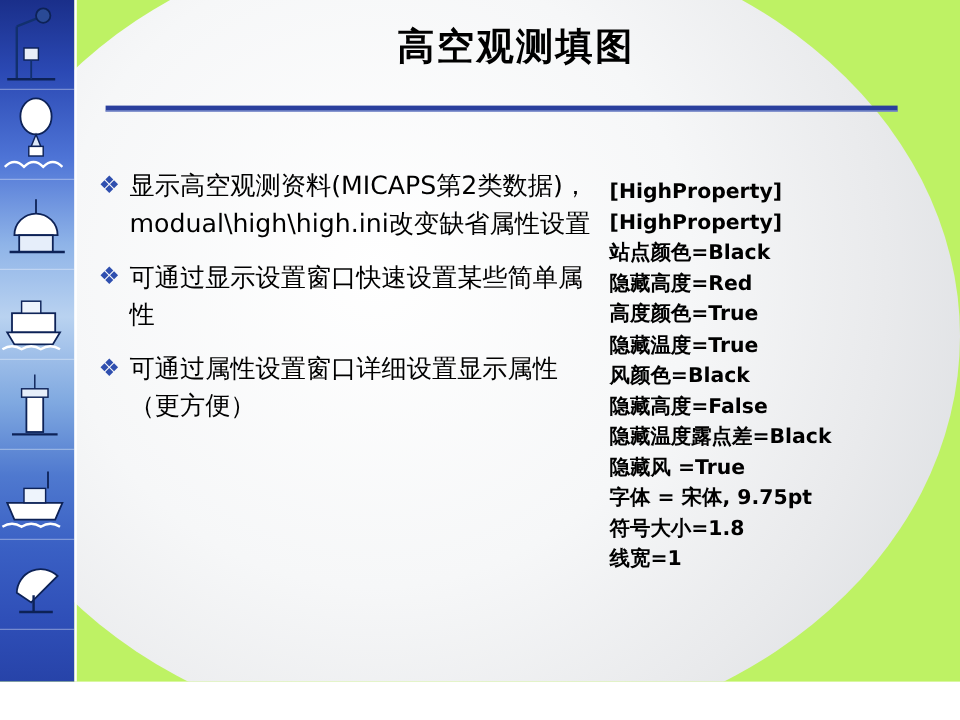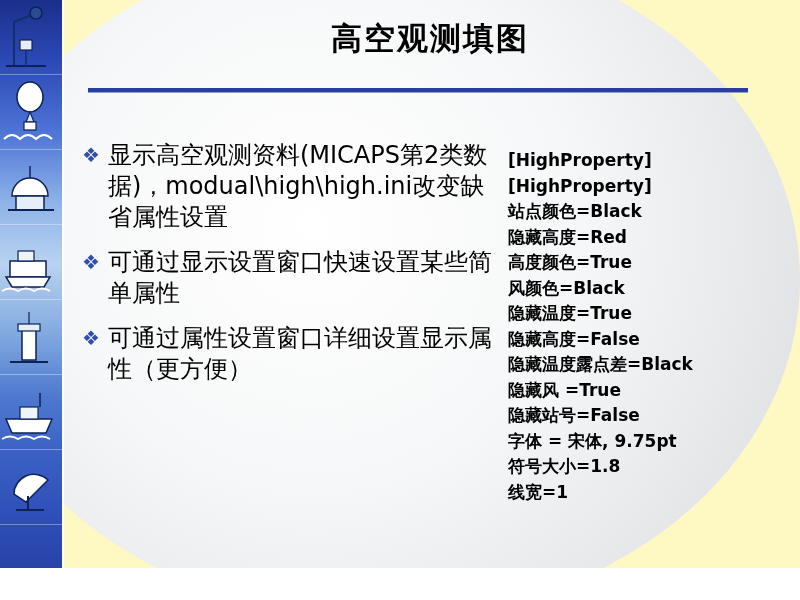--- a/index.html
+++ b/index.html
@@ -10,21 +10,21 @@
     width: 800px;
     height: 600px;
     overflow: hidden;
     font-family: "Liberation Serif", serif;
     background: #ffffff;
   }
   .slide {
     position: relative;
     width: 800px;
     height: 568px;
-    background: #fef9c3;
+    background: #bef264;
     overflow: hidden;
   }
   
   .sphere {
     position: absolute;
     left: -40px;
     top: -60px;
     width: 840px;
     height: 680px;
     border-radius: 50%;
@@ -87,21 +87,21 @@
   }
   .bullet .marker {
     flex: 0 0 auto;
     color: #2f4faf;
     font-size: 20px;
     line-height: 30px;
     margin-right: 8px;
   }
   .bullet .btext {
     font-family: "DejaVu Sans", "Liberation Sans", sans-serif;
-    font-size: 24px;
+    font-size: 21px;
     line-height: 31px;
     color: #000000;
   }
 
   .props {
     position: absolute;
     left: 508px;
     top: 148px;
     width: 280px;
     font-family: "DejaVu Sans", "Liberation Sans", sans-serif;
@@ -206,24 +206,23 @@
       <span class="btext">可通过属性设置窗口详细设置显示属性（更方便）</span>
     </div>
   </div>
 
   <div class="props">
     <div>[HighProperty]</div>
     <div>[HighProperty]</div>
     <div>站点颜色=Black</div>
     <div>隐藏高度=Red</div>
     <div>高度颜色=True</div>
+    <div>隐藏温度=True</div>
     <div>风颜色=Black</div>
-    <div>隐藏温度=True</div>
     <div>隐藏高度=False</div>
     <div>隐藏温度露点差=Black</div>
     <div>隐藏风 =True</div>
-    <div>隐藏站号=False</div>
     <div>字体 = 宋体, 9.75pt</div>
     <div>符号大小=1.8</div>
     <div>线宽=1</div>
   </div>
 
 </div>
 
 </body></html>

